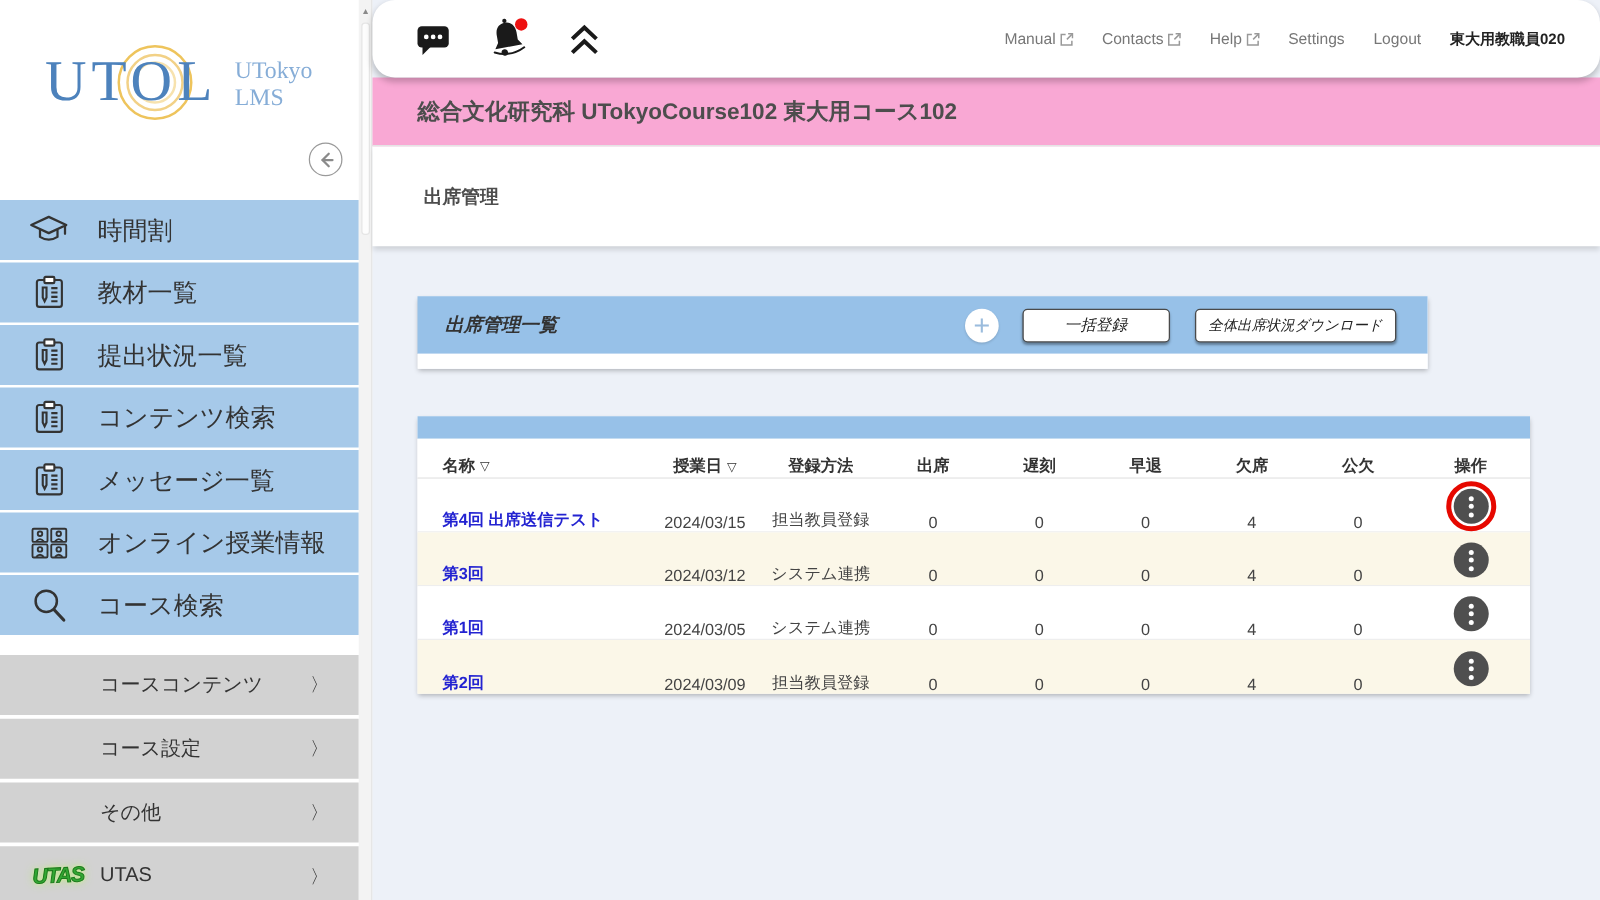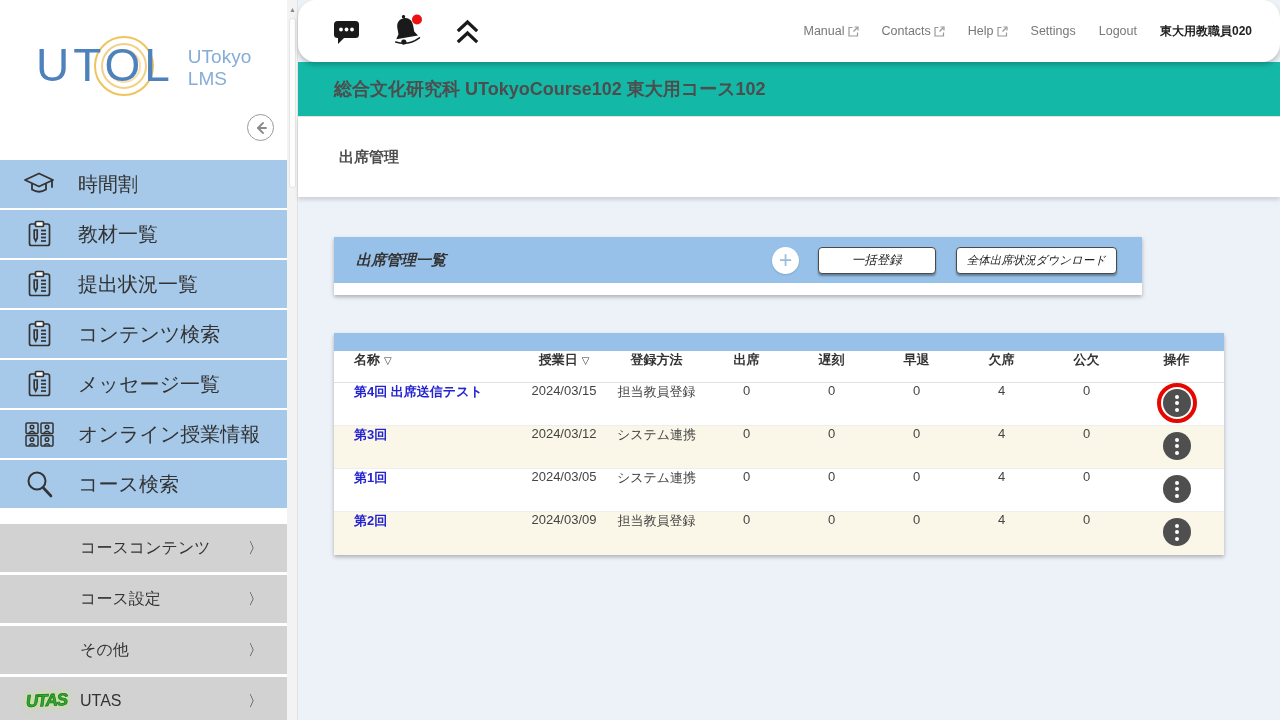--- a/index.html
+++ b/index.html
@@ -5,21 +5,21 @@
   * { margin:0; padding:0; box-sizing:border-box; }
   html,body { width:1280px; height:720px; overflow:hidden; }
   body { font-family:"Liberation Sans","DejaVu Sans",sans-serif; background:#fff; position:relative; }
 
   
   .sidebar { position:absolute; left:0; top:0; width:287px; height:720px; background:#fff; }
   .logo-area { height:160px; position:relative; }
   .logo-rings { position:absolute; left:94px; top:36px; width:60px; height:60px; border-radius:50%; border:2px solid #eec45c; }
   .logo-rings::before { content:''; position:absolute; inset:5px; border-radius:50%; border:2px solid #f2d186; }
   .logo-rings::after { content:''; position:absolute; inset:11px; border-radius:50%; border:2px solid #f7e2ae; }
-  .logo-row { position:absolute; left:36px; top:40px; display:flex; align-items:center; }
+  .logo-row { position:absolute; left:36px; top:40px; display:flex; align-items:center;font-family:Liberation Serif, serif; }
   .logo-text { font-size:46px; color:#4d82bc; letter-spacing:4px; line-height:50px; position:relative; }
   .logo-sub { margin-left:14px; margin-top:6px; color:#86add7; font-size:19px; line-height:22px; }
   .collapse-btn { position:absolute; right:13px; top:114px; width:27px; height:27px; border-radius:50%; border:1.5px solid #9a9a9a; background:#fff; display:flex; align-items:center; justify-content:center; cursor:pointer; }
   .side-item { height:48px; margin-bottom:2px; background:#a6c9e9; display:flex; align-items:center; cursor:pointer; }
   .side-icon { width:78px; display:flex; justify-content:center; align-items:center; flex:none; }
   .side-label { font-size:20px; color:#333; }
   .side-group { margin-top:16px; }
   .group-item { height:48px; margin-bottom:3px; background:#d2d2d2; display:flex; align-items:center; cursor:pointer; position:relative; }
   .group-label { margin-left:80px; font-size:16px; color:#333; }
   .group-chevron { position:absolute; right:24px; font-size:15px; color:#333; }
@@ -31,41 +31,41 @@
 
   
   .main { position:absolute; left:298px; top:0; width:982px; height:720px; background:#edf1f8; display:flex; flex-direction:column; }
   .topbar { height:62px; background:#fff; box-shadow:0 3px 5px rgba(0,0,0,0.22); position:relative; z-index:6; display:flex; align-items:center; flex:none;border-radius:18px; }
   .topbar-icons { display:flex; align-items:center; gap:30px; margin-left:35px; }
   .icon-btn { cursor:pointer; display:flex; align-items:center; }
   .topnav { margin-left:auto; margin-right:28px; display:flex; align-items:center; gap:23px; }
   .nav-link { font-size:12.5px; color:#777; display:flex; align-items:center; gap:3px; cursor:pointer; }
   .username { font-size:12px; font-weight:bold; color:#222; }
 
-  .titlebar { height:55px; background:#14b8a6; border-bottom:1px solid #e4e4e4; display:flex; align-items:center; padding-left:36px; flex:none; position:relative; z-index:4; }
+  .titlebar { height:55px; background:#f9a8d4; border-bottom:1px solid #e4e4e4; display:flex; align-items:center; padding-left:36px; flex:none; position:relative; z-index:4; }
   .course-title { font-size:18px; font-weight:bold; color:#4d4d4d; }
   .subtitlebar { height:80px; background:#fff; box-shadow:0 3px 4px rgba(0,0,0,0.13); display:flex; align-items:center; padding-left:41px; flex:none; position:relative; z-index:3; }
   .section-title { font-size:15px; font-weight:bold; color:#4d4d4d; }
 
   .content { flex:1; padding:40px 0 0 36px; overflow:hidden; }
 
   
   .panel-card { width:808px; box-shadow:0 2px 4px rgba(0,0,0,0.28);font-style:italic; }
   .panel-head { height:46px; background:#97c1e8; display:flex; align-items:center; padding:0 25px 0 22px; }
   .panel-title { font-size:15px; font-weight:bold; color:#333; }
   .plus-btn { margin-left:auto; width:27px; height:27px; border-radius:50%; background:#fff; color:#9bbcdd; font-size:23px; font-weight:300; display:flex; align-items:center; justify-content:center; line-height:1; cursor:pointer; box-shadow:0 1px 2px rgba(0,0,0,0.15); }
   .white-btn { background:#fff; border:1px solid #4a4a4a; border-radius:4px; height:27px; display:flex; align-items:center; justify-content:center; color:#222; cursor:pointer; box-shadow:0 2px 2px rgba(0,0,0,0.35); }
   .btn-bulk { margin-left:19px; width:118px; font-size:12.5px; }
   .btn-download { margin-left:20px; padding:0 10px; font-size:11.5px; }
   .panel-body { height:12px; background:#fff; }
 
   
   .table-card { width:890px; margin-top:38px; background:#fff; box-shadow:0 2px 4px rgba(0,0,0,0.28); }
   .table-topbar { height:18px; background:#97c1e8; }
-  .trow { display:flex; align-items:flex-start; }
+  .trow { display:flex; align-items:flex-end; }
   .thead { height:32px; border-bottom:1px solid #e0e0e0; font-weight:bold; font-size:13px; color:#333; background:#fff; }
   .tbody .trow { height:43px; font-size:13px; color:#444; border-bottom:1px solid #eeeeee; }
   .tbody .trow:nth-child(odd) { background:#fff; }
   .tbody .trow:nth-child(even) { background:#fbf7e8; }
   .tbody .trow:last-child { border-bottom:none; }
   .col-name { width:185px; padding-left:20px; text-align:left; display:flex; align-items:center; }
   .col-date { width:90px; text-align:center; }
   .col-method { width:95px; text-align:center; }
   .col-num { width:85px; text-align:center; }
   .col-ops { width:95px; display:flex; justify-content:center; }

